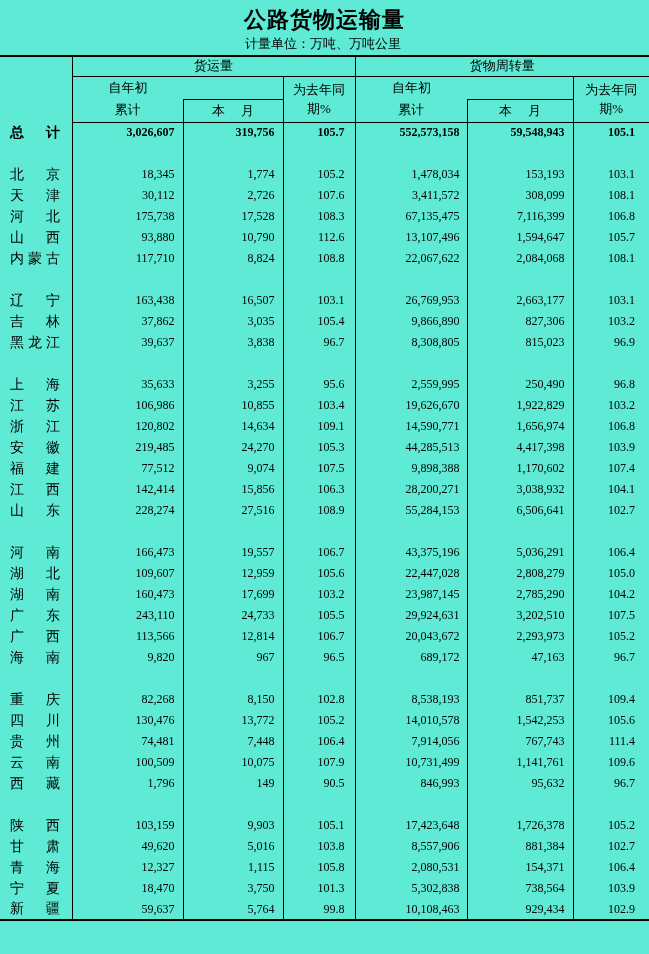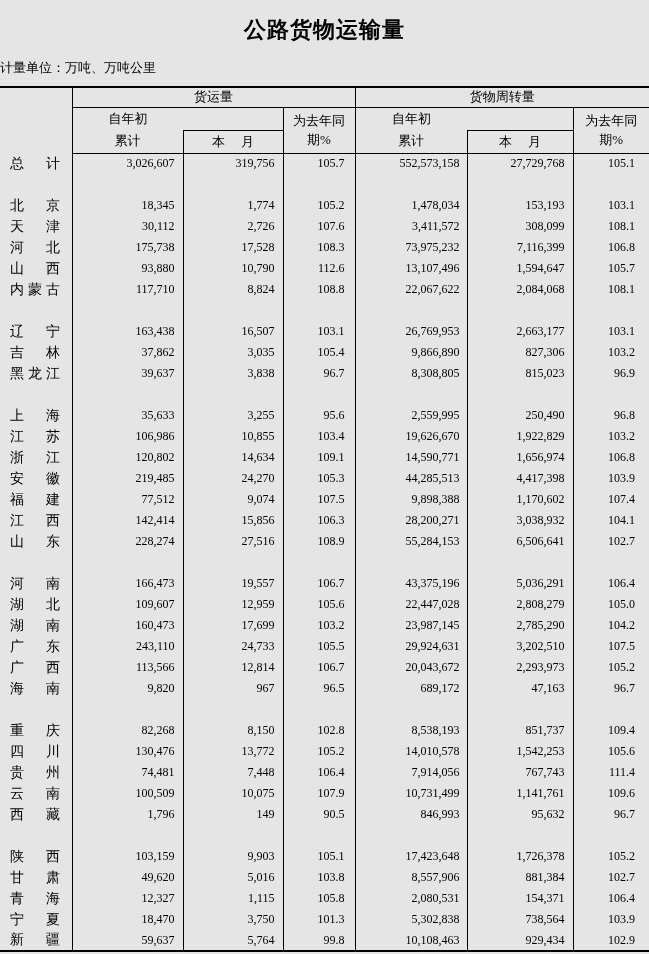--- a/index.html
+++ b/index.html
@@ -3,44 +3,44 @@
 <meta charset="utf-8">
 <style>
   * { margin: 0; padding: 0; box-sizing: border-box; }
   html, body { background: #ffffff; }
   body {
     width: 649px; height: 954px;
     font-family: "Liberation Serif", "DejaVu Serif", serif;
     color: #000;
     overflow: hidden;
   }
-  .page { width: 649px; height: 954px; padding-top: 17px; background: #e5e5e5; }
+  .page { width: 649px; height: 954px; padding-top: 7px; background: #5eead4; }
 
   .title {
     text-align: center;
     font-size: 22px;
     font-weight: bold;
     letter-spacing: 1px;
     line-height: 26px;
     font-family: "Liberation Serif", "DejaVu Serif", serif;
   }
   .unit-note {
-    text-align: left;
+    text-align: center;
     font-size: 13px;
     font-weight: normal;
     line-height: 17px;
     padding-right: 3px;
-    margin-top: 16px;
+    margin-top: 2px;
   }
 
   table.freight {
     width: 649px;
     table-layout: fixed;
     border-collapse: collapse;
-    margin-top: 10px;
+    margin-top: 3px;
     border-top: 2px solid #000;
     border-bottom: 2px solid #000;
   }
   col.w-prov { width: 72px; }
   col.w-c1 { width: 111px; }
   col.w-c2 { width: 100px; }
   col.w-c3 { width: 72px; }
   col.w-c4 { width: 112px; }
   col.w-c5 { width: 106px; }
   col.w-c6 { width: 76px; }
@@ -79,21 +79,21 @@
     text-align: justify;
     text-align-last: justify;
   }
   td.num { text-align: right; font-family: "Liberation Serif", "DejaVu Serif", serif; }
   td.c1 { padding-right: 8px; }
   td.c2 { padding-right: 8px; }
   td.c3 { padding-right: 10px; }
   td.c4 { padding-right: 7px; }
   td.c5 { padding-right: 8px; }
   td.c6 { padding-right: 14px; }
-  tr.total td { font-weight: normal; }
+  tr.total td { font-weight: bold; }
   tr.spacer td { height: 21px; }
 </style>
 </head>
 <body>
 
 <div class="page">
 
   <div class="title">公路货物运输量</div>
   <div class="unit-note">计量单位：万吨、万吨公里</div>
 
@@ -140,21 +140,21 @@
         </th>
       </tr>
     </thead>
     <tbody>
         <tr class="total">
     <td class="c-prov"><span class="prov">总计</span></td>
     <td class="c1 num bl">3,026,607</td>
     <td class="c2 num bl">319,756</td>
     <td class="c3 num bl">105.7</td>
     <td class="c4 num bl">552,573,158</td>
-    <td class="c5 num bl">27,729,768</td>
+    <td class="c5 num bl">59,548,943</td>
     <td class="c6 num bl">105.1</td>
   </tr>
         <tr class="spacer">
     <td></td>
     <td class="bl"></td>
     <td class="bl"></td>
     <td class="bl"></td>
     <td class="bl"></td>
     <td class="bl"></td>
     <td class="bl"></td>
@@ -175,21 +175,21 @@
     <td class="c3 num bl">107.6</td>
     <td class="c4 num bl">3,411,572</td>
     <td class="c5 num bl">308,099</td>
     <td class="c6 num bl">108.1</td>
   </tr>
         <tr>
     <td class="c-prov"><span class="prov">河北</span></td>
     <td class="c1 num bl">175,738</td>
     <td class="c2 num bl">17,528</td>
     <td class="c3 num bl">108.3</td>
-    <td class="c4 num bl">73,975,232</td>
+    <td class="c4 num bl">67,135,475</td>
     <td class="c5 num bl">7,116,399</td>
     <td class="c6 num bl">106.8</td>
   </tr>
         <tr>
     <td class="c-prov"><span class="prov">山西</span></td>
     <td class="c1 num bl">93,880</td>
     <td class="c2 num bl">10,790</td>
     <td class="c3 num bl">112.6</td>
     <td class="c4 num bl">13,107,496</td>
     <td class="c5 num bl">1,594,647</td>

